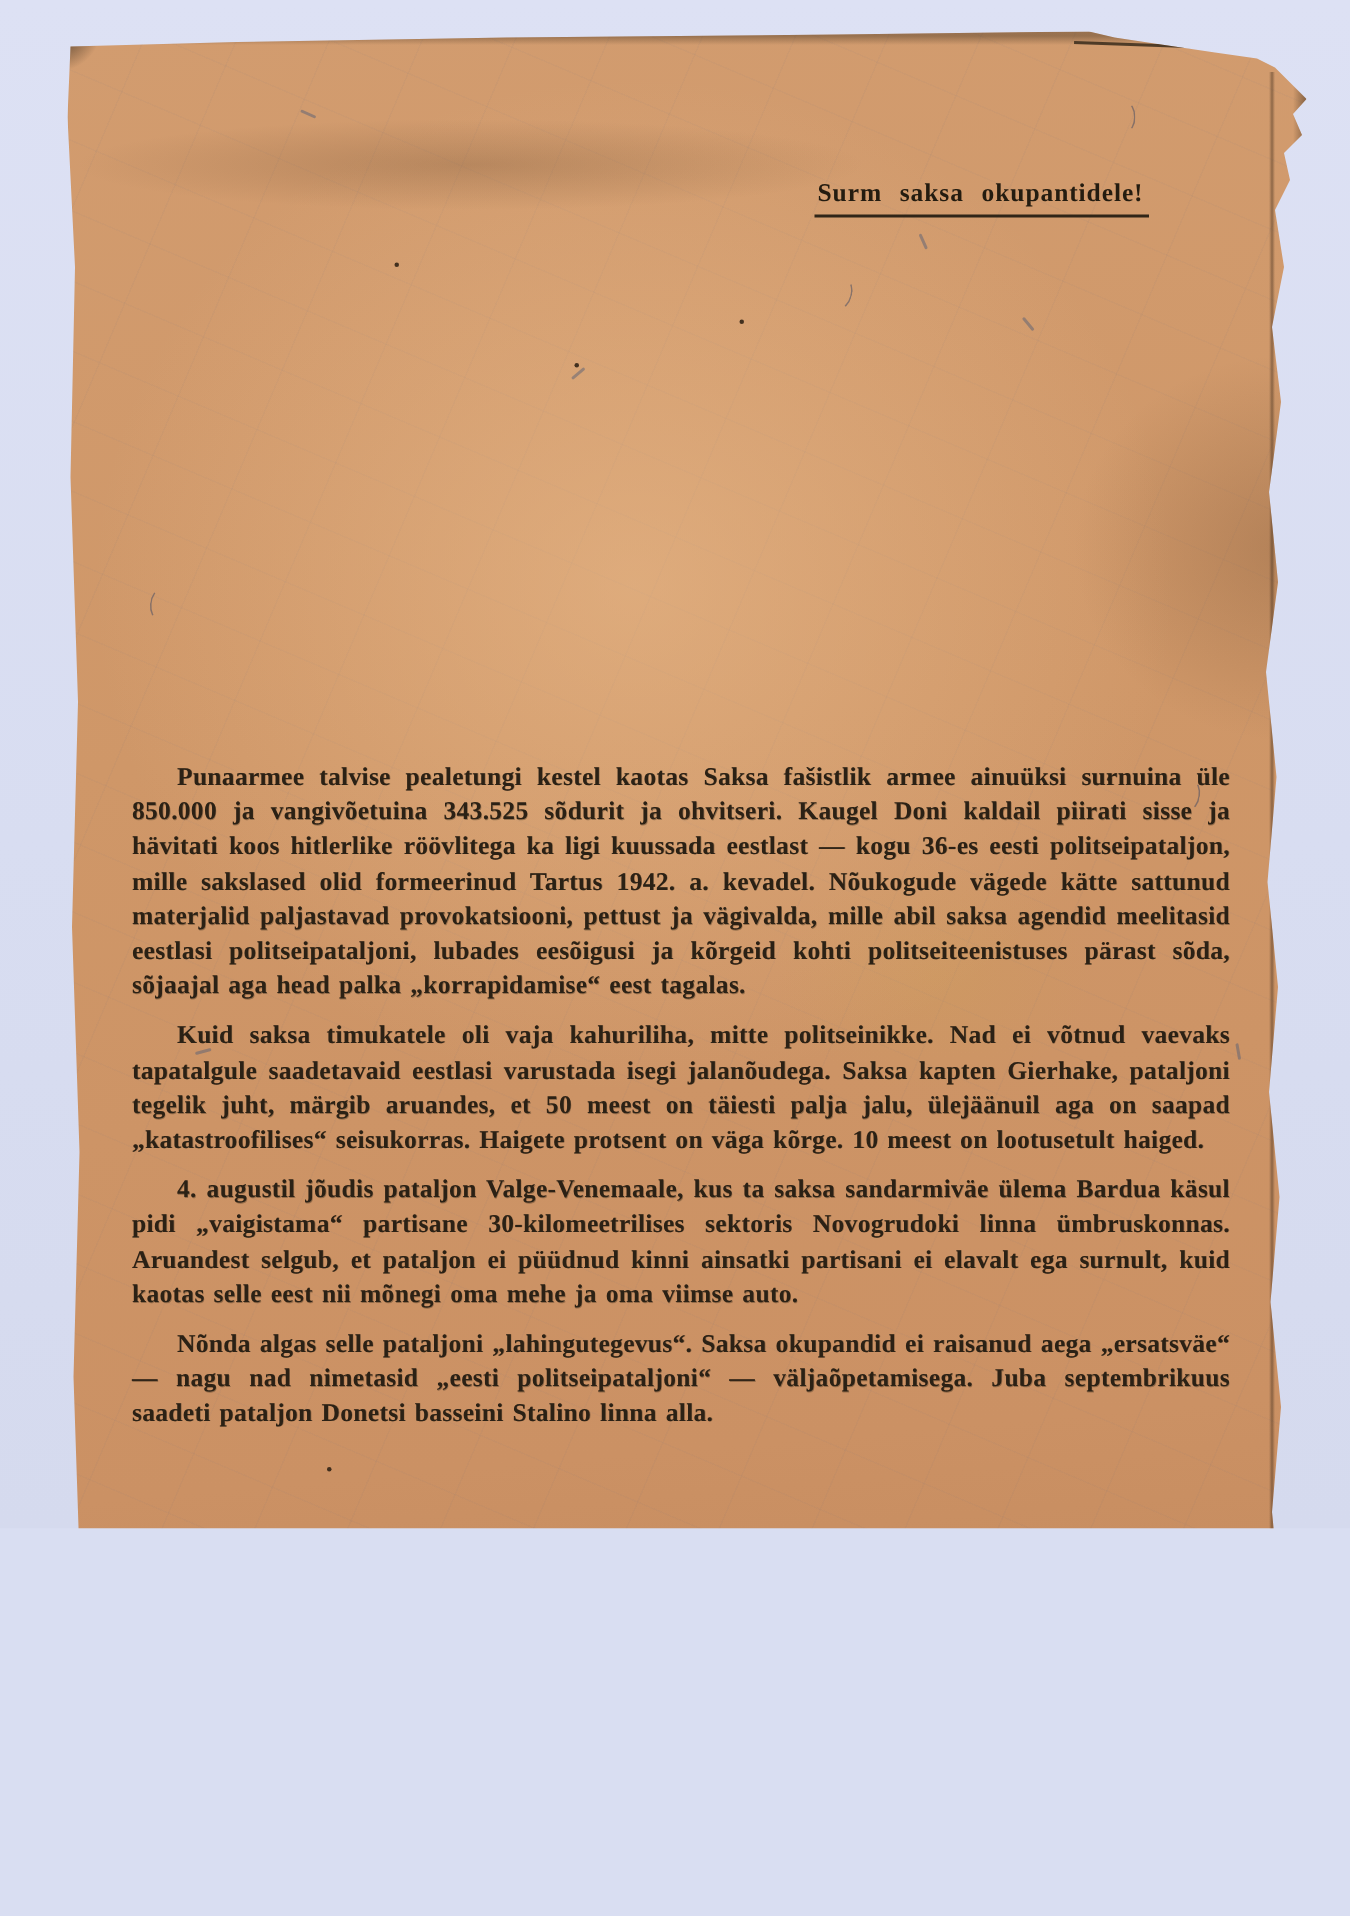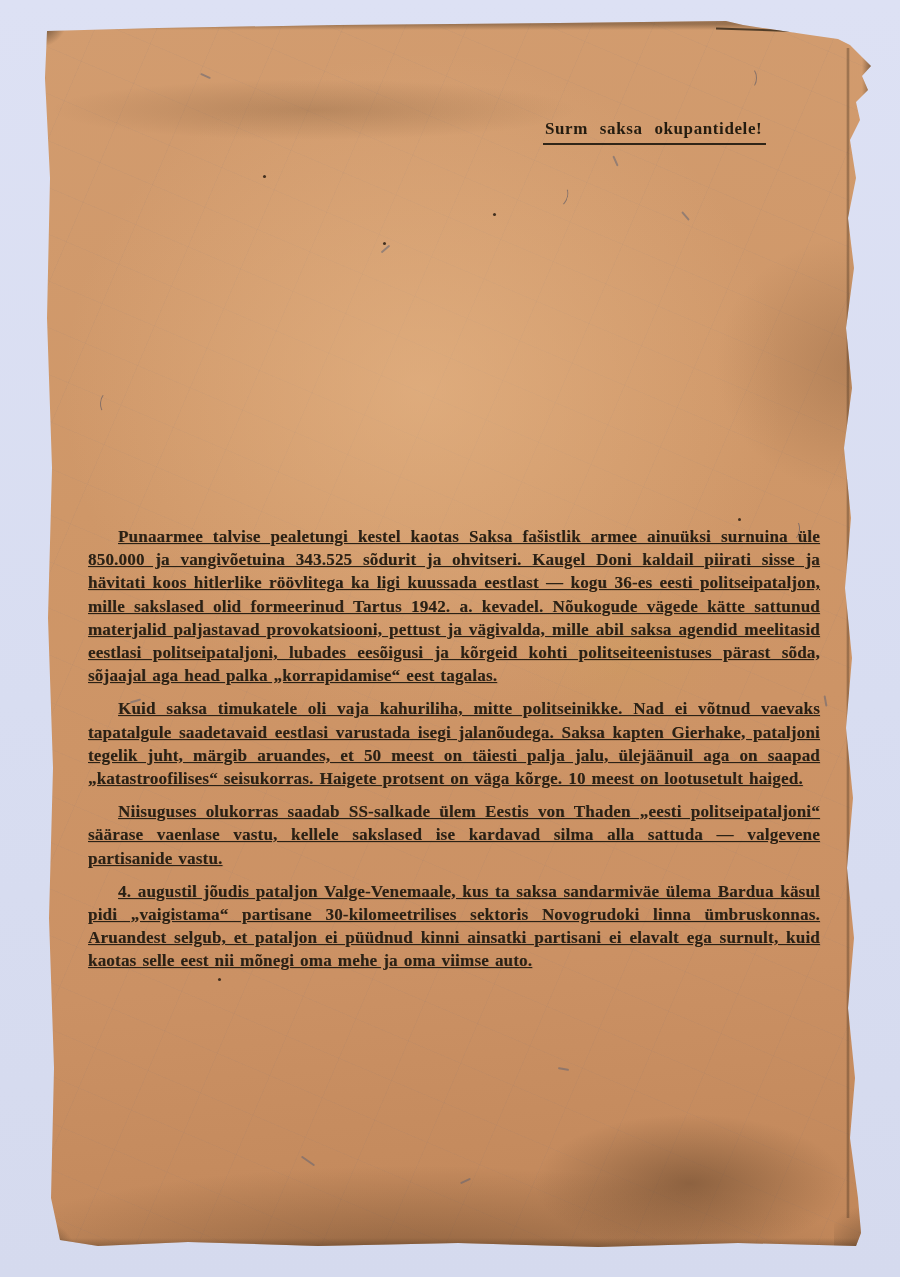--- a/index.html
+++ b/index.html
@@ -1,16 +1,16 @@
 <!DOCTYPE html>
 <html><head>
 <meta charset="utf-8">
 <style>
   html,body{margin:0;padding:0;background:#d9def2;}
-  .scene{position:relative;width:900px;height:1277px;overflow:hidden;
+  .scene{position:relative;width:900px;height:1019px;overflow:hidden;
          background:linear-gradient(180deg,#dde1f4 0%,#d8ddf1 55%,#d5daee 100%);
          font-family:"Liberation Serif", serif;}
   
   .paper{position:absolute;left:38px;top:18px;width:836px;height:1240px;
     background:
       radial-gradient(ellipse 45% 3.5% at 33% 7.4%, rgba(120,85,55,.30), transparent 70%),
       radial-gradient(ellipse 60% 38% at 46% 30%, rgba(242,198,150,.42), rgba(242,198,150,0) 72%),
       radial-gradient(ellipse 18% 9% at 70% 51%, rgba(205,165,85,.22), transparent 70%),
       radial-gradient(ellipse 26% 16% at 98% 28%, rgba(120,82,52,.32), transparent 65%),
       radial-gradient(ellipse 30% 9% at 78% 94%, rgba(75,50,30,.45), transparent 62%),
@@ -55,21 +55,21 @@
   .slogan{position:absolute;left:505px;top:100px;color:#241c10;
     font:bold 17px/22px "Liberation Serif", serif;letter-spacing:.6px;word-spacing:7px;
     border-bottom:2px solid rgba(30,24,14,.9);padding:0 4px 3px 2px;}
   .title{position:absolute;left:24px;right:0;top:268px;text-align:center;color:#241c10;
     font-family:"Liberation Sans", sans-serif;font-weight:bold;}
   .title .t-line{transform:scaleX(.87);transform-origin:50% 50%;}
   .t1{font-size:43px;line-height:56px;letter-spacing:2px;word-spacing:14px;}
   .t1 .t-num{font-size:55px;letter-spacing:4px;}
   .t2{font-size:43px;line-height:49px;letter-spacing:.5px;word-spacing:10px;}
   .t3{font-size:43px;line-height:49px;letter-spacing:2px;word-spacing:12px;}
-  .body-text{position:absolute;left:50px;top:507px;width:732px;color:#2b2115;text-decoration:underline;}
+  .body-text{position:absolute;left:50px;top:488px;width:732px;color:#2b2115;}
   .body-text p{margin:0 0 10px;text-align:justify;text-indent:30px;
     font:bold 17px/23.2px "Liberation Serif", serif;letter-spacing:.2px;word-spacing:1.5px;
     text-shadow:.4px .4px 0 rgba(43,33,21,.35);}
 </style>
 </head>
 <body>
 
 <div class="scene">
   <div class="paper">
 
@@ -103,18 +103,18 @@
       <span class="mark hook" style="left:750px;top:502px;transform:rotate(8deg);"></span>
       <span class="mark hook" style="left:62px;top:375px;transform:rotate(185deg);"></span>
     </div>
 
     <div class="slogan">Surm saksa okupantidele!</div>
 
 
     <div class="body-text">
       <p>Punaarmee talvise pealetungi kestel kaotas Saksa fašistlik armee ainuüksi surnuina üle 850.000 ja vangivõetuina 343.525 sõdurit ja ohvitseri. Kaugel Doni kaldail piirati sisse ja hävitati koos hitlerlike röövlitega ka ligi kuussada eestlast — kogu 36-es eesti politseipataljon, mille sakslased olid formeerinud Tartus 1942. a. kevadel. Nõukogude vägede kätte sattunud materjalid paljastavad provokatsiooni, pettust ja vägivalda, mille abil saksa agendid meelitasid eestlasi politseipataljoni, lubades eesõigusi ja kõrgeid kohti politseiteenistuses pärast sõda, sõjaajal aga head palka „korrapidamise“ eest tagalas.</p>
       <p>Kuid saksa timukatele oli vaja kahuriliha, mitte politseinikke. Nad ei võtnud vaevaks tapatalgule saadetavaid eestlasi varustada isegi jalanõudega. Saksa kapten Gierhake, pataljoni tegelik juht, märgib aruandes, et 50 meest on täiesti palja jalu, ülejäänuil aga on saapad „katastroofilises“ seisukorras. Haigete protsent on väga kõrge. 10 meest on lootusetult haiged.</p>
-      <p>Niisuguses olukorras saadab SS-salkade ülem Eestis von Thaden „eesti politseipataljoni“ säärase vaenlase vastu, kellele sakslased ise kardavad silma alla sattuda — valgevene partisanide vastu.</p>
       <p>4. augustil jõudis pataljon Valge-Venemaale, kus ta saksa sandarmiväe ülema Bardua käsul pidi „vaigistama“ partisane 30-kilomeetrilises sektoris Novogrudoki linna ümbruskonnas. Aruandest selgub, et pataljon ei püüdnud kinni ainsatki partisani ei elavalt ega surnult, kuid kaotas selle eest nii mõnegi oma mehe ja oma viimse auto.</p>
+      <p>Nõnda algas selle pataljoni „lahingutegevus“. Saksa okupandid ei raisanud aega „ersatsväe“ — nagu nad nimetasid „eesti politseipataljoni“ — väljaõpetamisega. Juba septembrikuus saadeti pataljon Donetsi basseini Stalino linna alla.</p>
     </div>
 
   </div>
 </div>
 
 </body></html>

